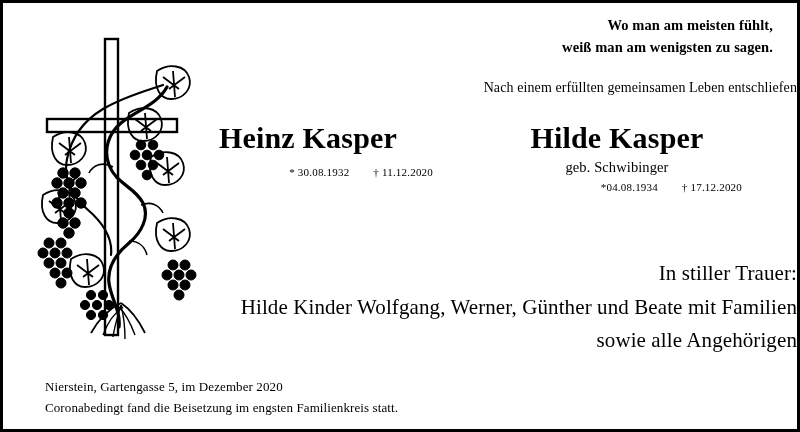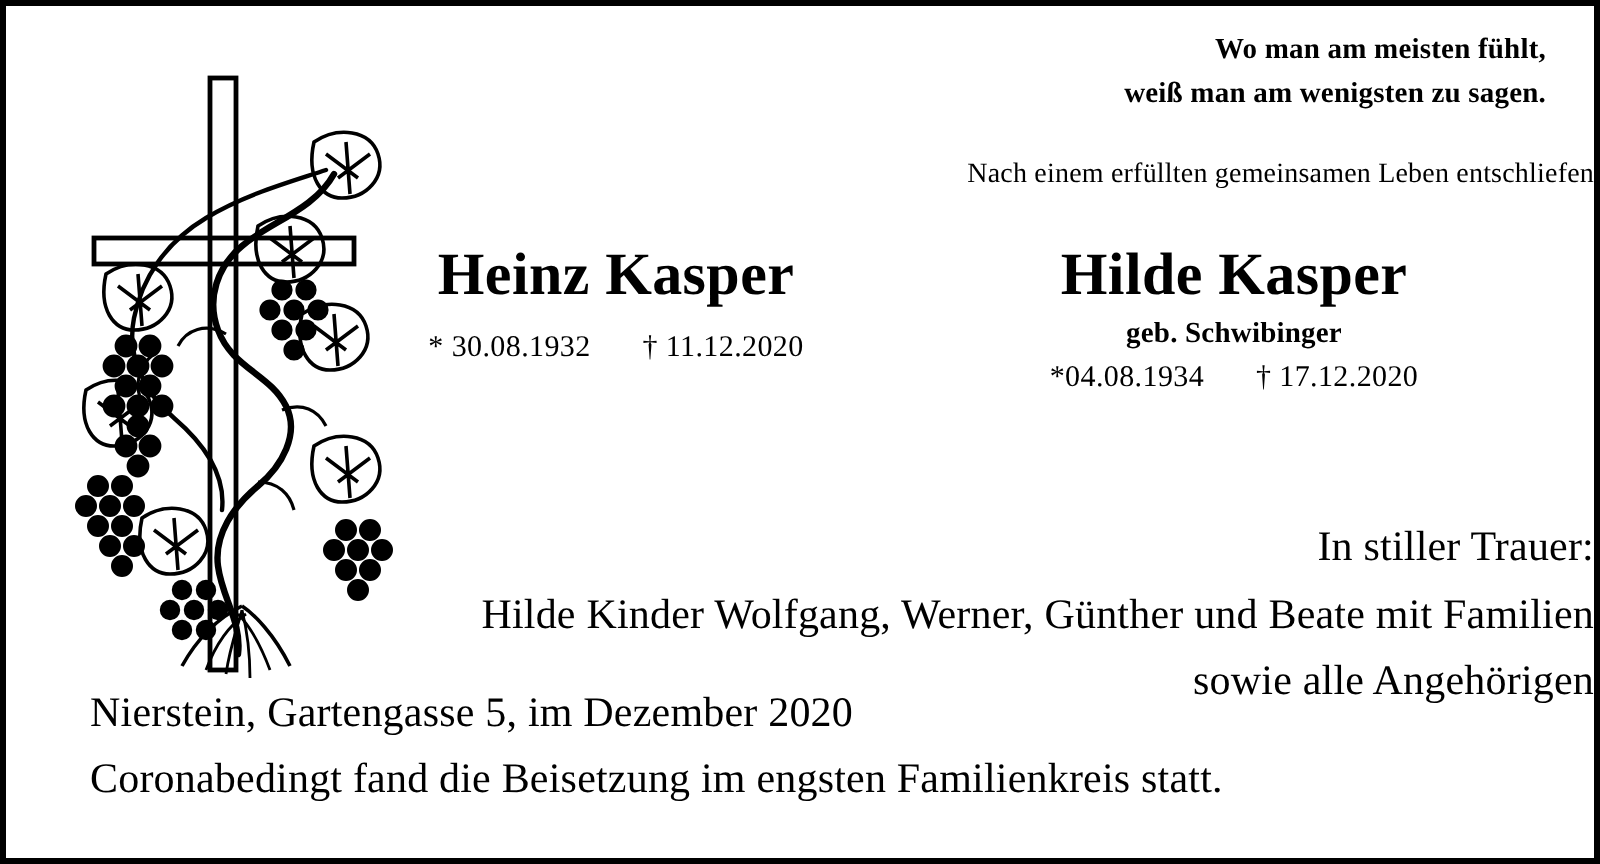--- a/index.html
+++ b/index.html
@@ -67,27 +67,27 @@
     font-size: 30px;
     font-weight: bold;
     letter-spacing: 0.2px;
     line-height: 1.15;
     white-space: nowrap;
   }
   .person .maiden {
     font-size: 14.5px;
     margin-top: 3px;
     letter-spacing: 0.1px;
-    font-weight: bold;
   }
   .person .dates {
-    font-size: 15px;
+    font-size: 11px;
     margin-top: 10px;
     letter-spacing: 0.2px;
     white-space: nowrap;
+    text-align: right;
   }
   .person .dates .sep {
     display: inline-block;
     width: 18px;
   }
   .person.right .dates {
     margin-top: 5px;
   }
 
   
@@ -103,22 +103,22 @@
   }
   .mourning-inner {
     display: inline-block;
     padding-left: 60px;
   }
 
   
   .footer {
     position: absolute;
     left: 42px;
-    bottom: 22px;
-    font-size: 21px;
+    bottom: 10px;
+    font-size: 13px;
     line-height: 1.6;
     letter-spacing: 0.1px;
   }
 
   
   .illustration {
     position: absolute;
     left: 14px;
     top: 24px;
     width: 210px;

